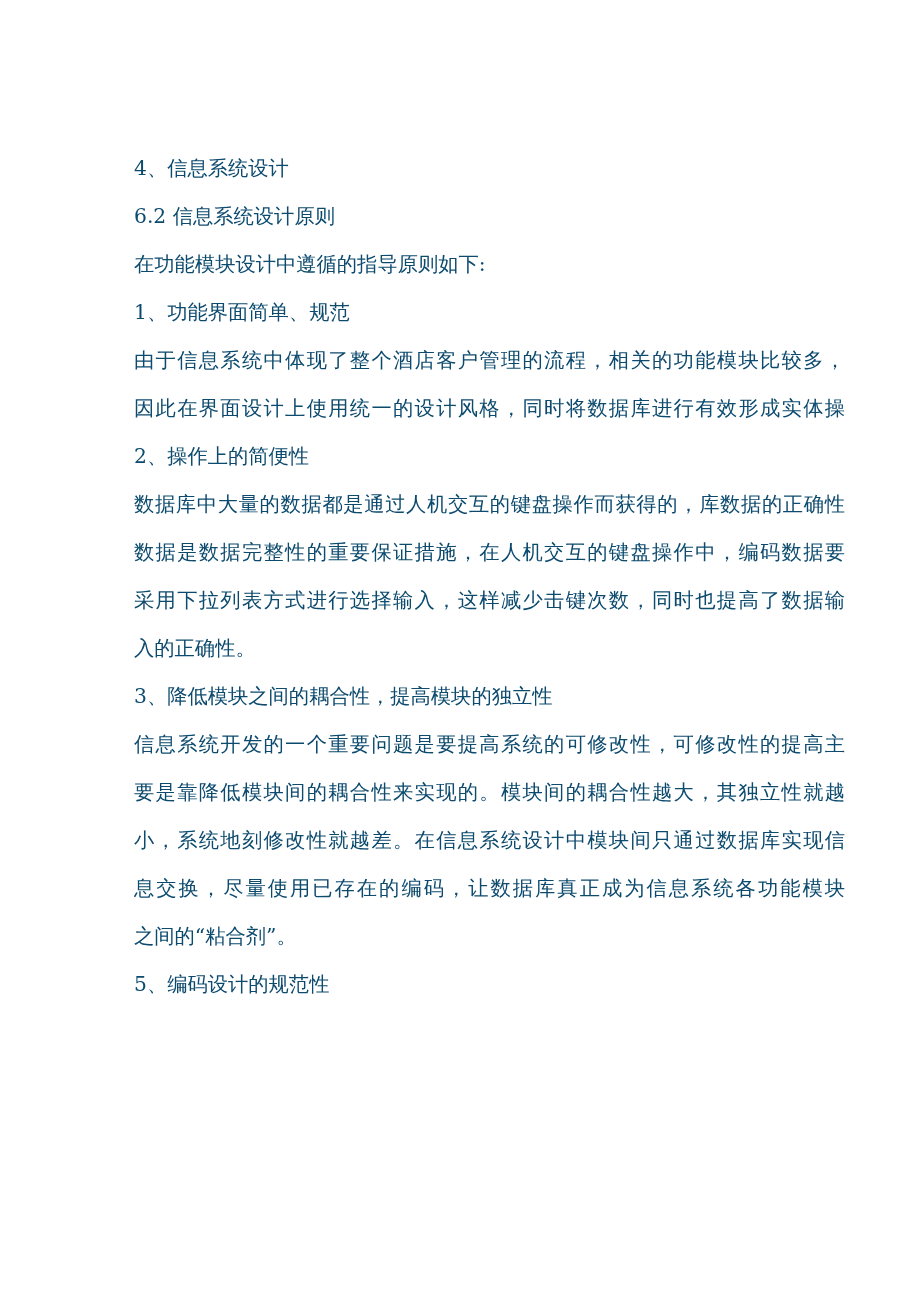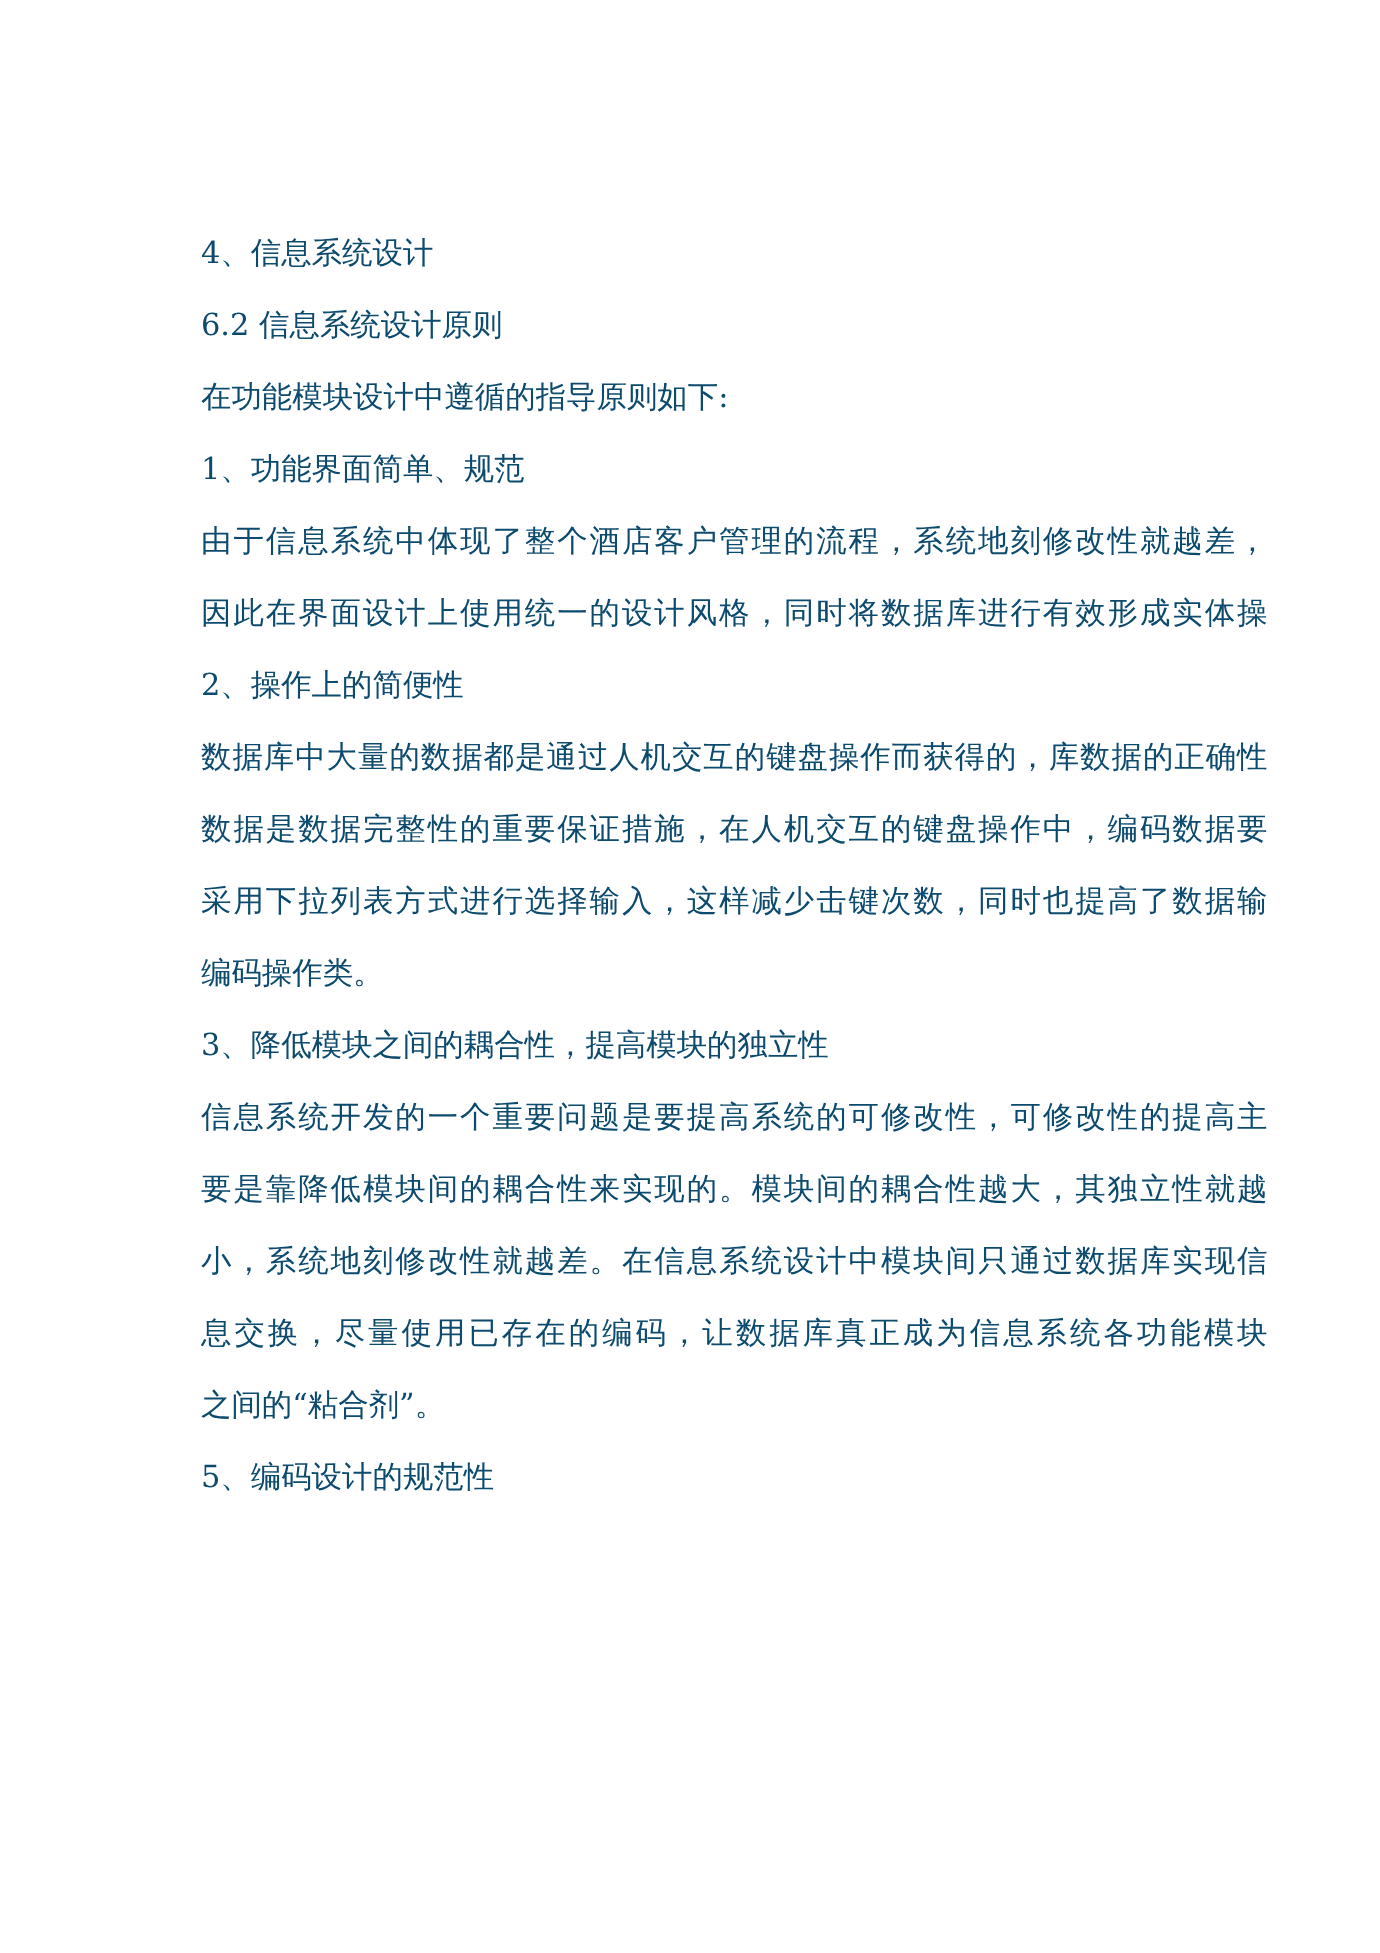--- a/index.html
+++ b/index.html
@@ -16,30 +16,30 @@
 </head>
 <body>
 
 <div class="page">
   <span class="line">4、信息系统设计</span>
   <span class="line">6.2 信息系统设计原则</span>
   <span class="line">在功能模块设计中遵循的指导原则如下:</span>
 
   <span class="line">1、功能界面简单、规范</span>
   <div>
-    <span class="jline">由于信息系统中体现了整个酒店客户管理的流程，系统地刻修改性就越差，</span>
+    <span class="jline">由于信息系统中体现了整个酒店客户管理的流程，相关的功能模块比较多，</span>
     <span class="jline">因此在界面设计上使用统一的设计风格，同时将数据库进行有效形成实体操</span>
   </div>
 
   <span class="line">2、操作上的简便性</span>
   <div>
     <span class="jline">数据库中大量的数据都是通过人机交互的键盘操作而获得的，库数据的正确性</span>
     <span class="jline">数据是数据完整性的重要保证措施，在人机交互的键盘操作中，编码数据要</span>
     <span class="jline">采用下拉列表方式进行选择输入，这样减少击键次数，同时也提高了数据输</span>
-    <span class="jline last">编码操作类。</span>
+    <span class="jline last">入的正确性。</span>
   </div>
 
   <span class="line">3、降低模块之间的耦合性，提高模块的独立性</span>
   <div>
     <span class="jline">信息系统开发的一个重要问题是要提高系统的可修改性，可修改性的提高主</span>
     <span class="jline">要是靠降低模块间的耦合性来实现的。模块间的耦合性越大，其独立性就越</span>
     <span class="jline">小，系统地刻修改性就越差。在信息系统设计中模块间只通过数据库实现信</span>
     <span class="jline">息交换，尽量使用已存在的编码，让数据库真正成为信息系统各功能模块</span>
     <span class="jline last">之间的“粘合剂”。</span>
   </div>

